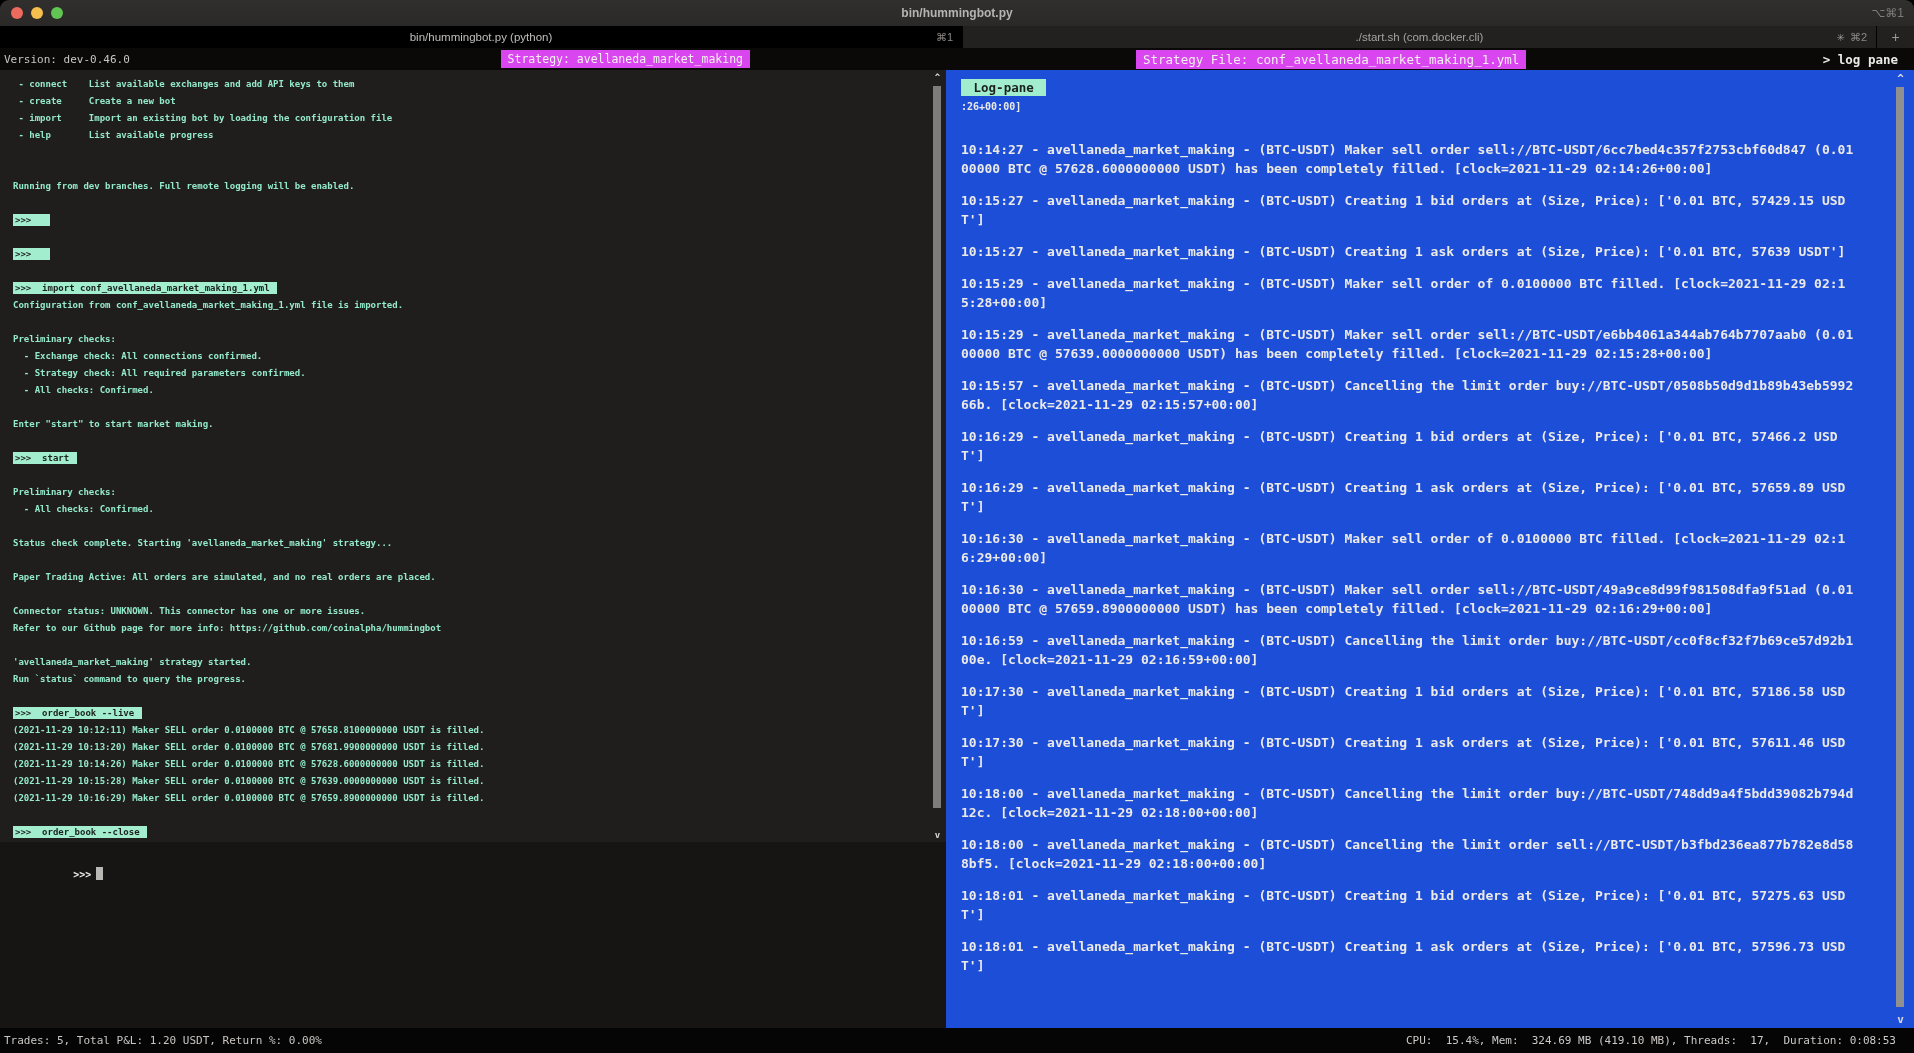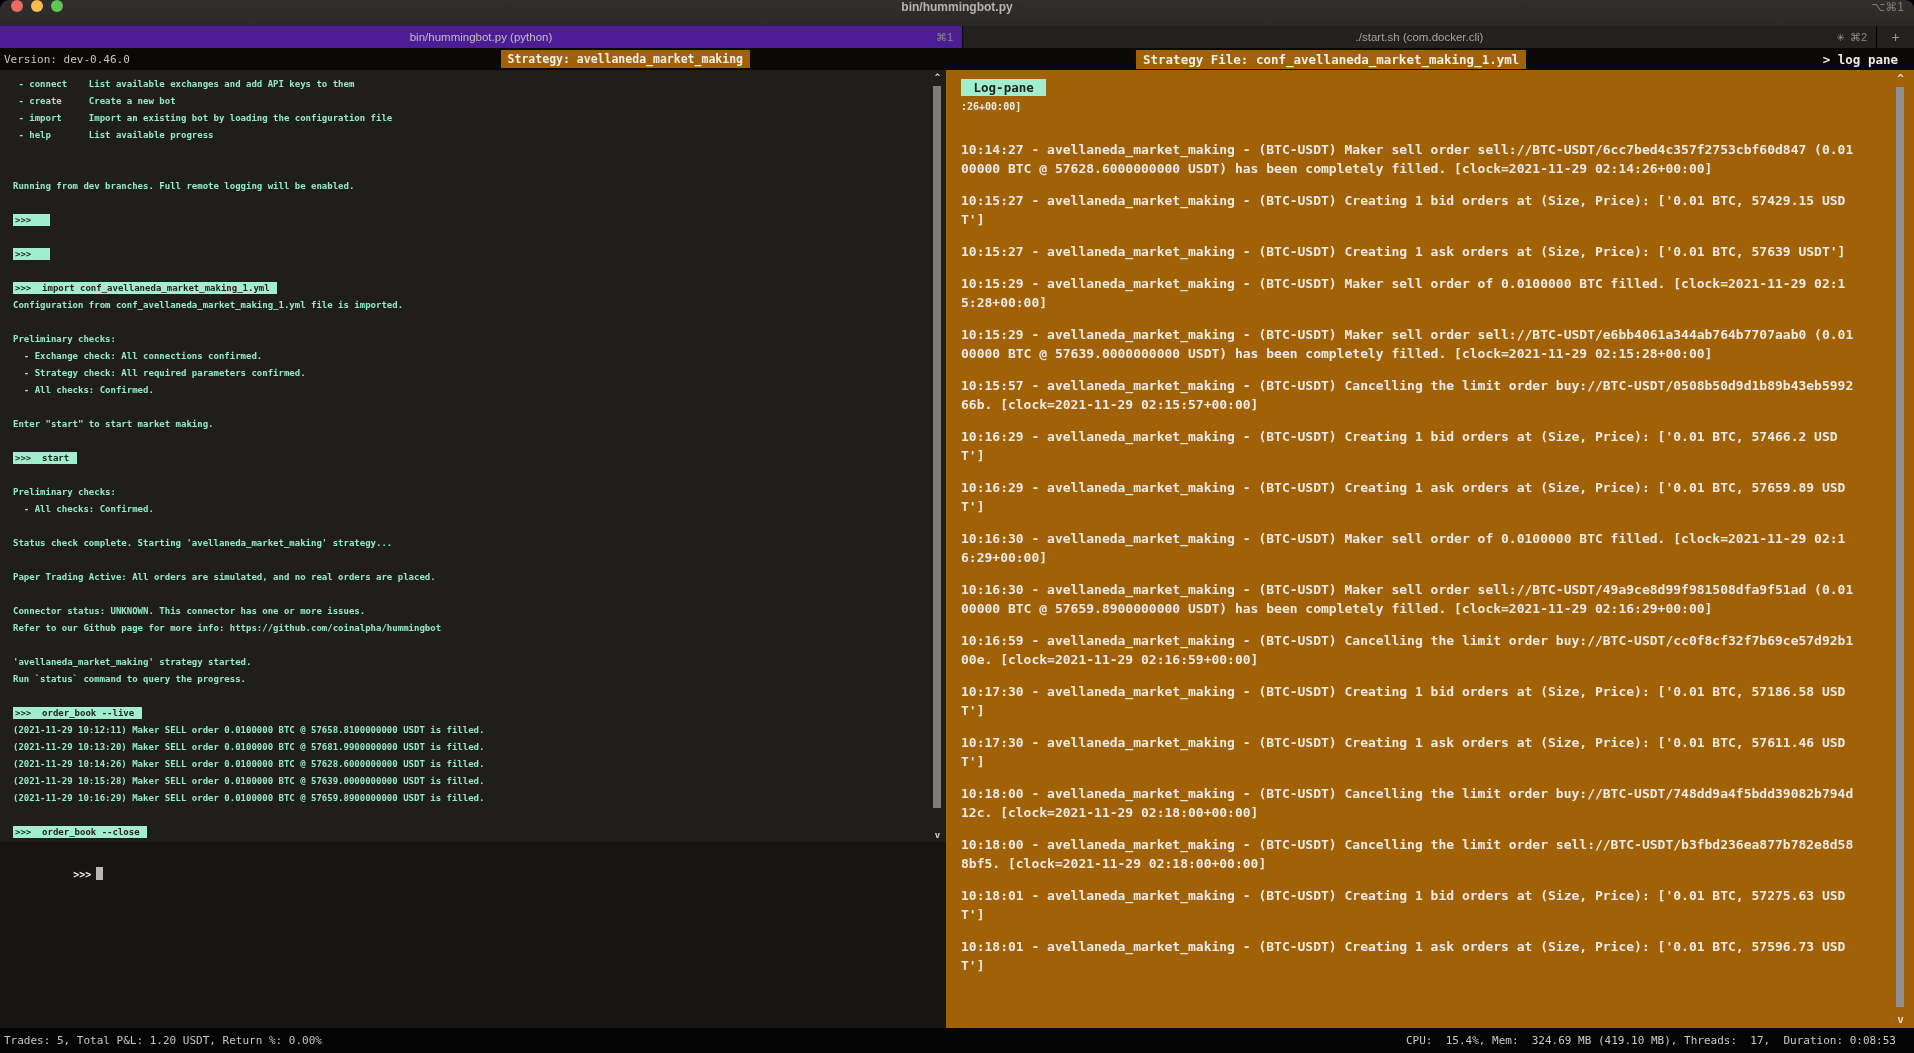--- a/index.html
+++ b/index.html
@@ -1,47 +1,47 @@
 <!DOCTYPE html>
 <html><head>
 <meta charset="utf-8">
 <style>
   html,body{margin:0;padding:0;background:#000;}
   .window{width:1914px;height:1053px;background:#000;overflow:hidden;position:relative;
           font-family:"Liberation Sans",sans-serif;}
   
   .titlebar{height:26px;background:linear-gradient(#312f2e,#2b2928);border-radius:9px 9px 0 0;
-            display:flex;align-items:flex-start;position:relative;}
+            display:flex;align-items:center;position:relative;}
   .traffic{display:flex;gap:8px;margin-left:11px;}
   .light{width:12px;height:12px;border-radius:50%;}
   .light.red{background:#ed6a5e;}
   .light.yellow{background:#f4bf4f;}
   .light.green{background:#61c554;}
   .win-title{position:absolute;left:0;right:0;text-align:center;font-size:12px;color:#b6b3b0;font-weight:bold;}
   .title-shortcut{position:absolute;right:10px;font-size:12px;color:#7f7c79;}
   
   .tabbar{height:22px;background:#171514;display:flex;}
   .tab{position:relative;display:flex;align-items:center;justify-content:center;border-right:1px solid #000;}
-  .tab1{width:962px;background:#4c1d95;}
+  .tab1{width:962px;background:#000000;}
   .tab2{flex:1;background:#232120;}
   .tab-label{font-size:11.5px;color:#c2bfbc;}
   .tab2 .tab-label{color:#a5a2a0;}
   .tab-right{position:absolute;right:9px;display:flex;align-items:center;gap:5px;}
   .tab-shortcut{font-size:11px;color:#8b8886;}
   .spinner{font-size:10px;color:#98959three;color:#989593;}
   .newtab{width:37px;background:#232120;display:flex;align-items:center;justify-content:center;
           color:#9b9896;font-size:14px;}
   
   .main{display:flex;height:980px;}
   .pane{display:flex;flex-direction:column;font-family:"DejaVu Sans Mono",monospace;}
   .pane-left{width:946px;}
   .pane-right{flex:1;}
   .pane-header{height:22px;background:#0a0908;display:flex;align-items:center;flex:none;}
   .version{margin-left:4px;font-size:11px;color:#c9c6c3;}
-  .hchip{background:#a16207;color:#f2f0ed;font-weight:bold;font-size:11.5px;padding:2px 7px;white-space:pre;}
+  .hchip{background:#d946ef;color:#f2f0ed;font-weight:normal;font-size:11.5px;padding:2px 7px;white-space:pre;}
   .left-chip{margin-left:auto;margin-right:196px;}
   .right-chip{margin-left:190px;font-size:12.5px;}
   .logpane-label{margin-left:auto;margin-right:16px;font-size:12.5px;color:#eceae7;font-weight:bold;white-space:pre;}
   
   .output{height:772px;flex:none;background:#201e1d;position:relative;padding:6px 24px 0 13px;
           box-sizing:border-box;overflow:hidden;}
   .tl{font-size:9px;font-weight:bold;line-height:17px;color:#93e9c8;white-space:pre;}
   .hl{background:#a3edcf;color:#1b221e;padding:1px 2px;}
   
   .scrollcol{position:absolute;width:11px;top:0;bottom:0;}
@@ -54,21 +54,21 @@
   .scrollcol.left .arr{font-size:9px;}
   .scrollcol.right .arr{font-size:11px;}
   .thumb{position:absolute;left:1px;width:8px;background:#878685;}
   .scrollcol.left .thumb{top:16px;bottom:34px;background:#7d7c7b;}
   .scrollcol.right .thumb{top:17px;bottom:21px;background:#919090;}
   
   .input-region{flex:1;background:#171514;padding:14px 0 0 13px;}
   .prompt-row{font-size:10px;font-weight:bold;color:#eae8e5;white-space:pre;}
   .cursor{display:inline-block;width:7px;height:13px;background:#b9b7b4;vertical-align:-2px;margin-left:5px;}
   
-  .log{flex:1;background:#a16207;position:relative;padding:7px 40px 0 15px;box-sizing:border-box;overflow:hidden;}
+  .log{flex:1;background:#1d4ed8;position:relative;padding:7px 40px 0 15px;box-sizing:border-box;overflow:hidden;}
   .log-badge{display:inline-block;background:#a3edcf;color:#1b221e;font-size:12.5px;font-weight:bold;
              padding:1px 5px;white-space:pre;margin-bottom:1px;}
   .partial{font-size:10px;font-weight:bold;color:#eceae7;line-height:19px;white-space:pre;margin-bottom:24px;}
   .entries{width:114ch;font-size:13px;}
   .entry{font-size:13px;font-weight:bold;color:#eceae7;line-height:19px;margin-bottom:13px;
          white-space:pre-wrap;word-break:break-all;}
   
   .statusbar{height:25px;background:#050505;display:flex;align-items:center;
              font-family:"DejaVu Sans Mono",monospace;}
   .status-left{margin-left:4px;font-size:11px;color:#c9c6c3;white-space:pre;}

